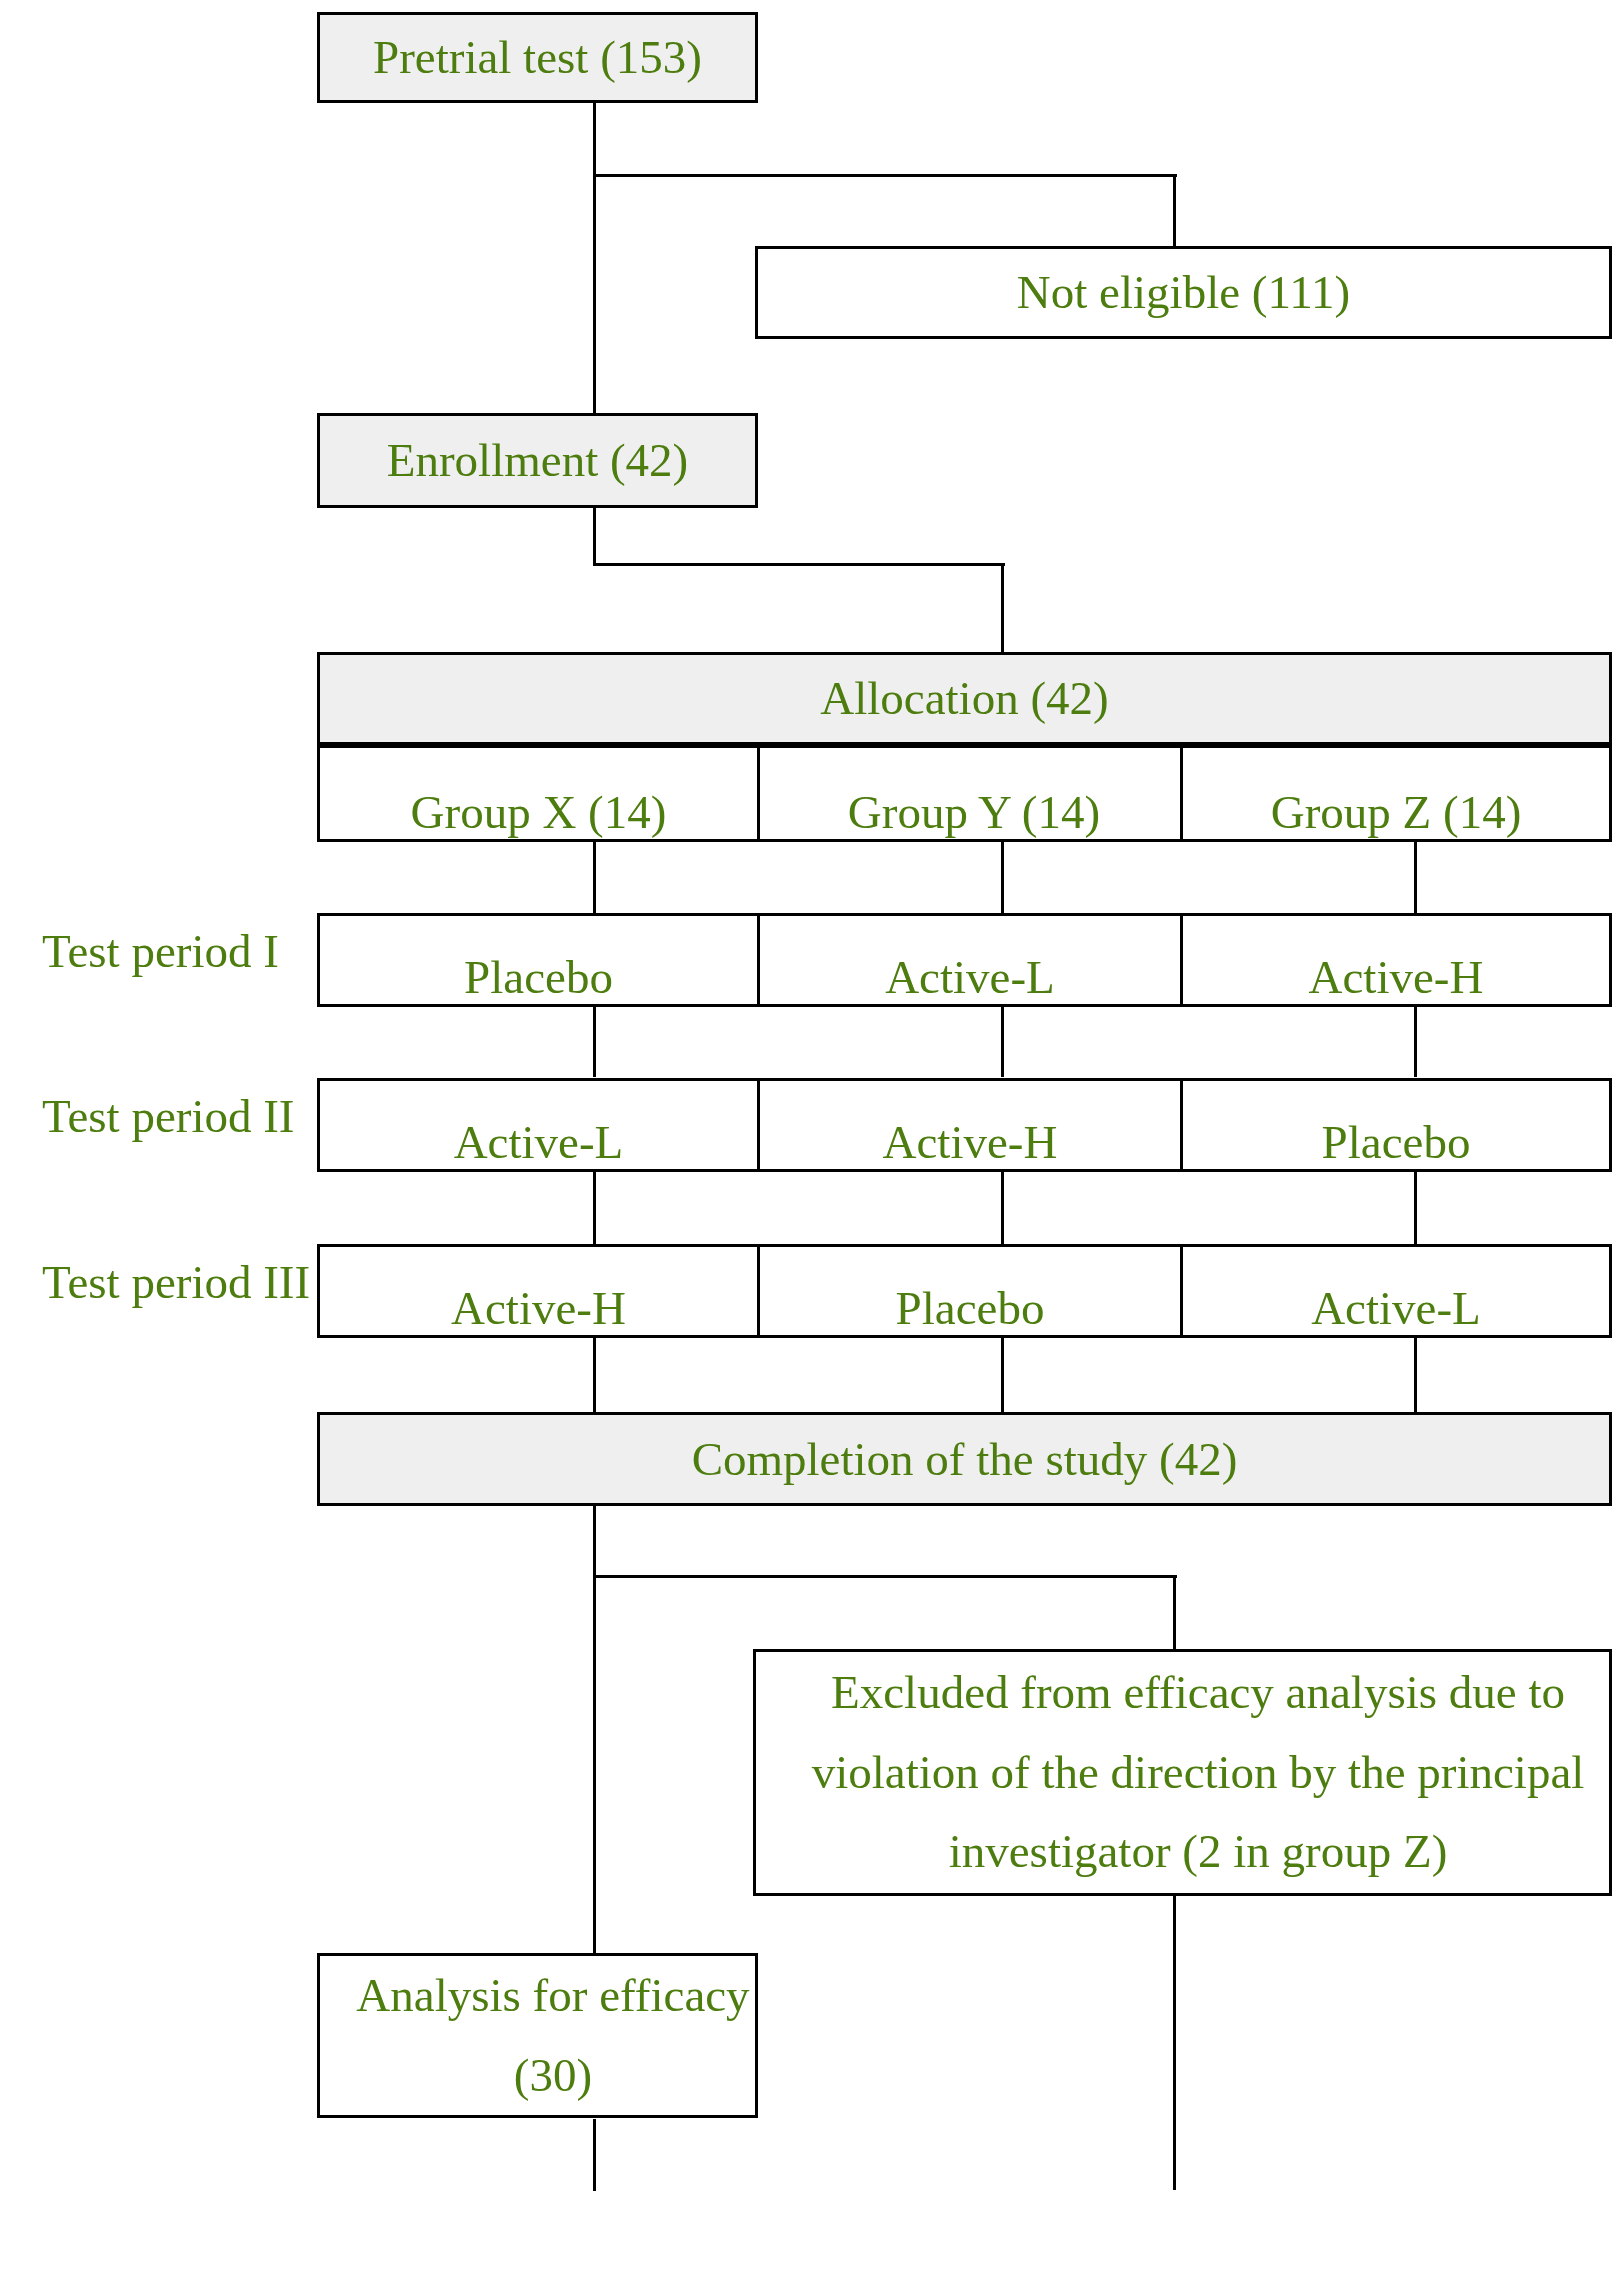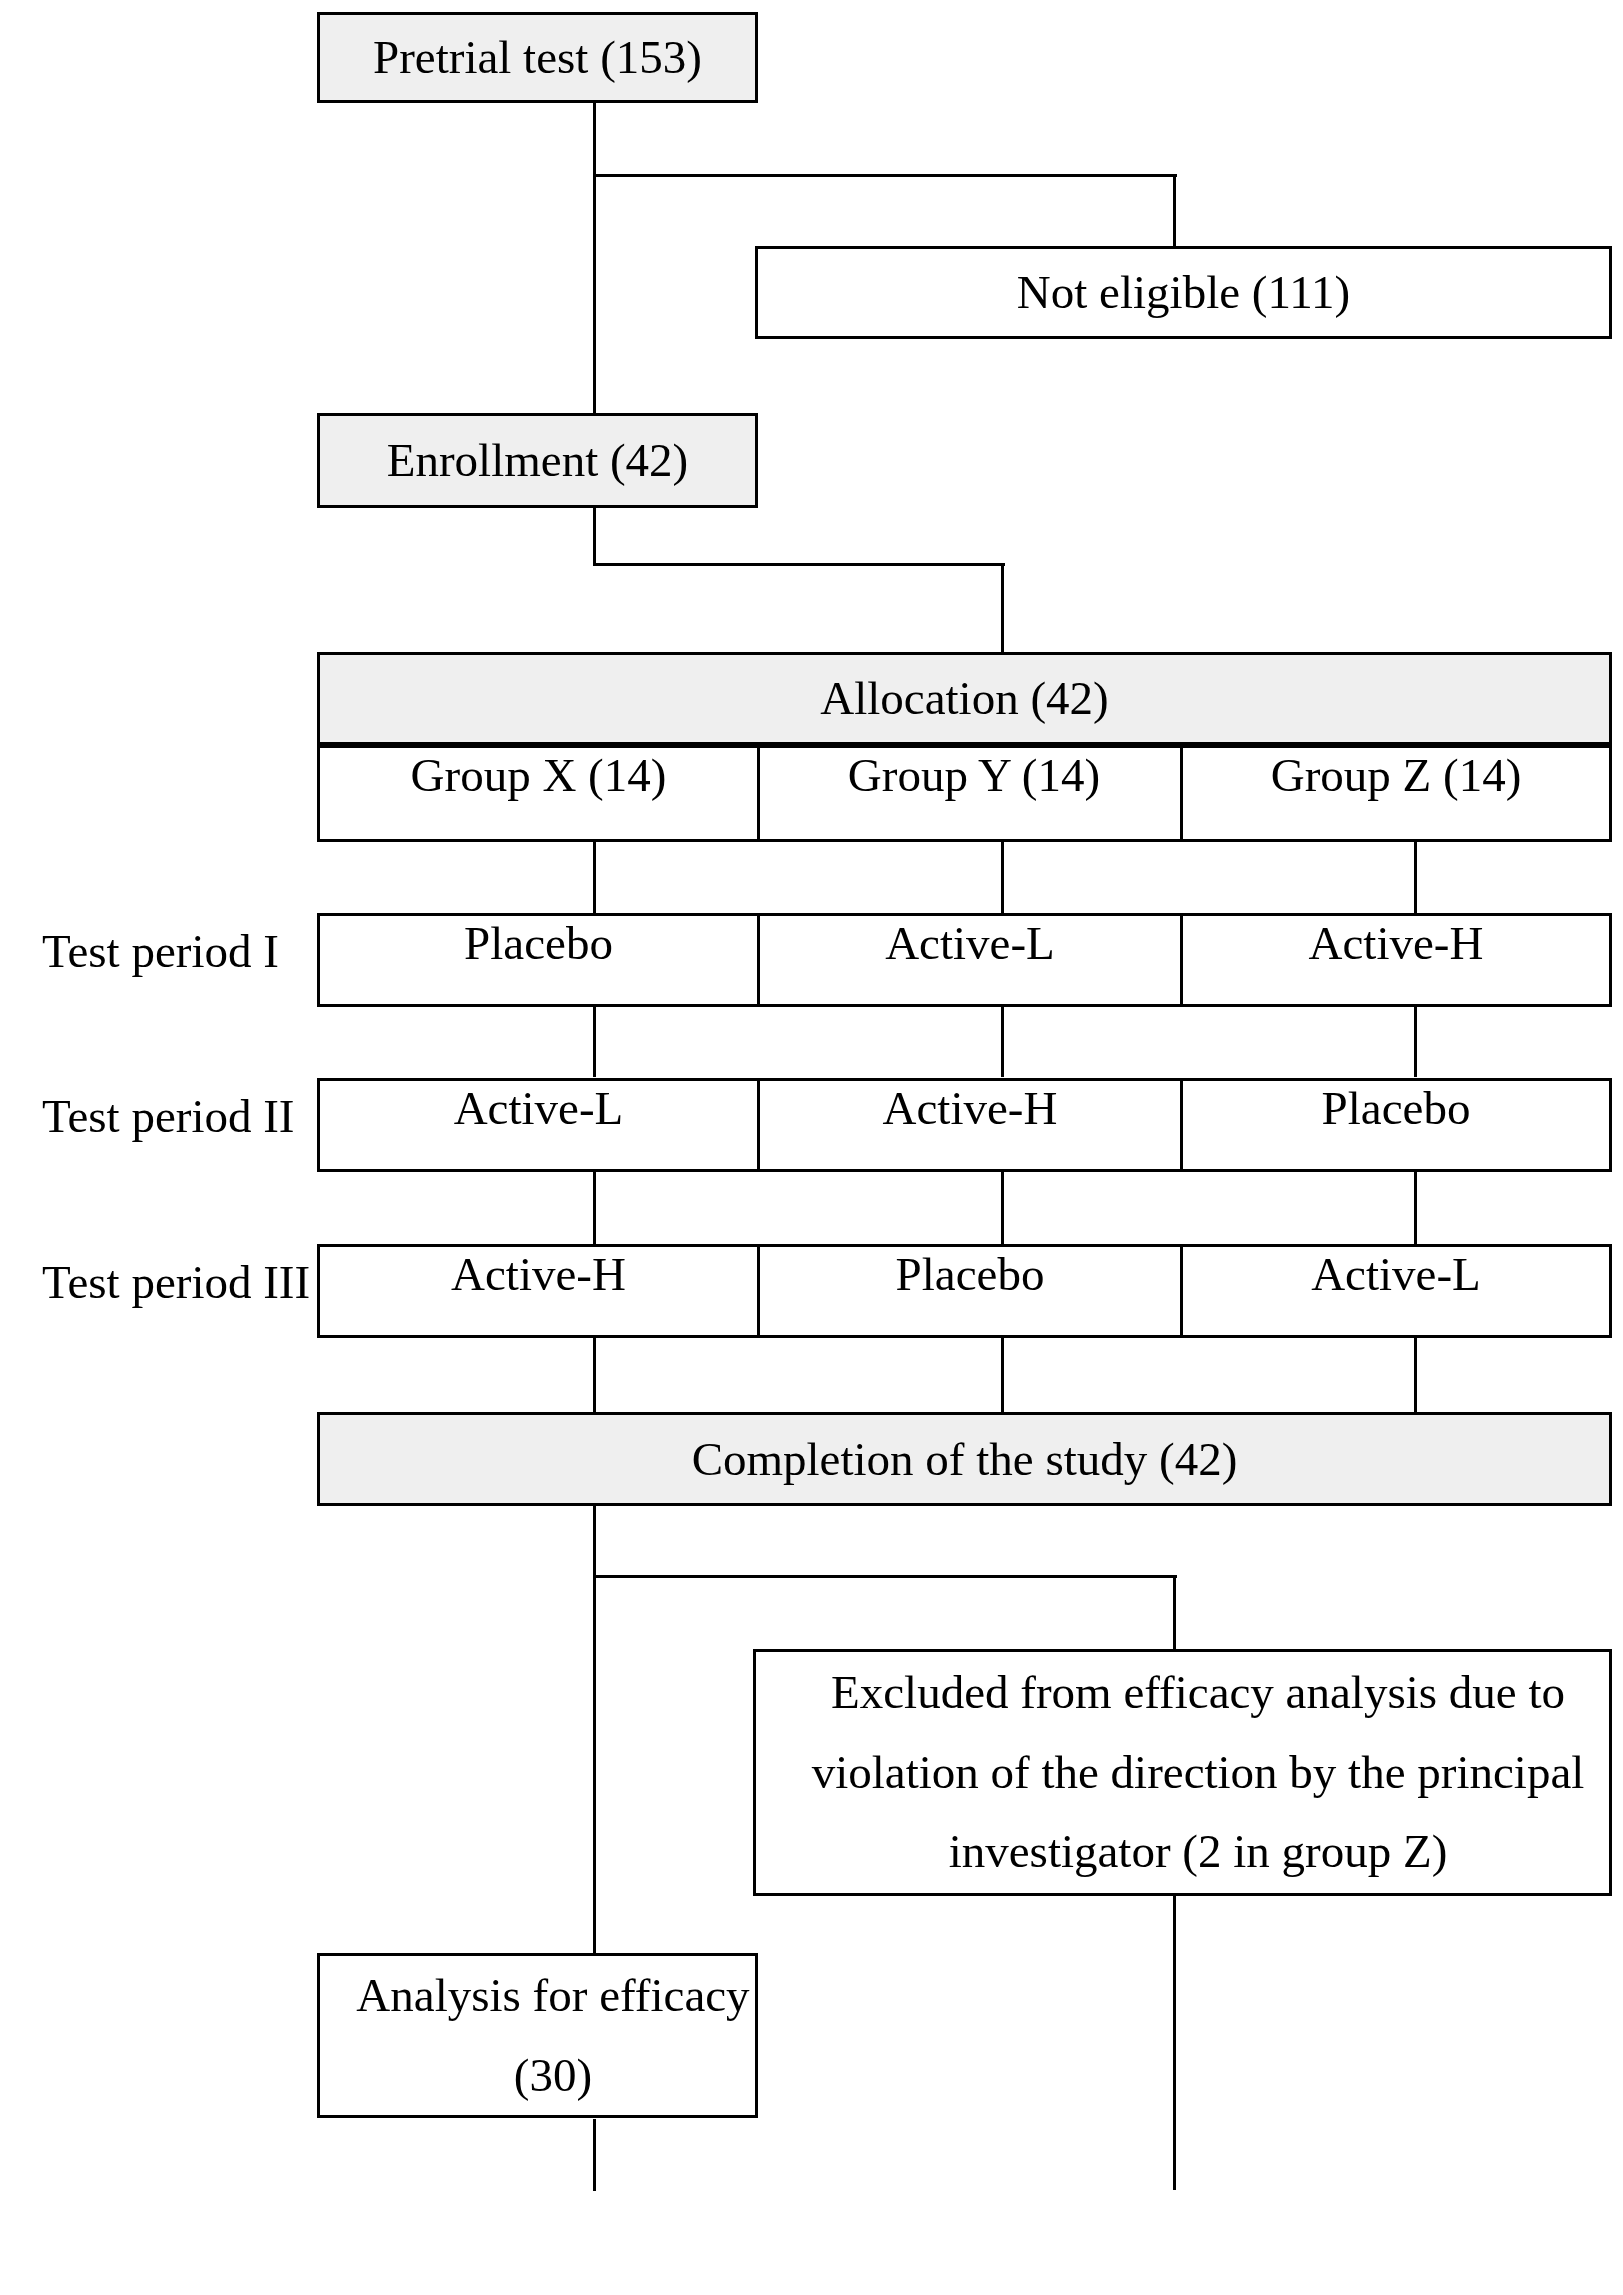--- a/index.html
+++ b/index.html
@@ -6,21 +6,21 @@
     margin: 0;
     padding: 0;
     background: #ffffff;
   }
   .canvas {
     position: relative;
     width: 1623px;
     height: 2295px;
     background: #ffffff;
     font-family: "Liberation Serif", "DejaVu Serif", serif;
-    color: #000000;
+    color: #4d7c0f;
     overflow: hidden;
   }
   .box {
     position: absolute;
     box-sizing: border-box;
     border: 3.8px solid #000000;
     background: #ffffff;
     display: flex;
     align-items: center;
     justify-content: center;
@@ -33,21 +33,21 @@
     position: absolute;
     box-sizing: border-box;
     border: 3.8px solid #000000;
     background: #ffffff;
     display: flex;
     align-items: stretch;
   }
   .cell {
     box-sizing: border-box;
     display: flex;
-    align-items: flex-start;
+    align-items: flex-end;
     justify-content: center;
     font-size: 47px;
   }
   .cell + .cell { border-left: 3.8px solid #000000; }
   .side-label {
     position: absolute;
     left: 0;
     width: 294px;
     display: flex;
     align-items: center;

